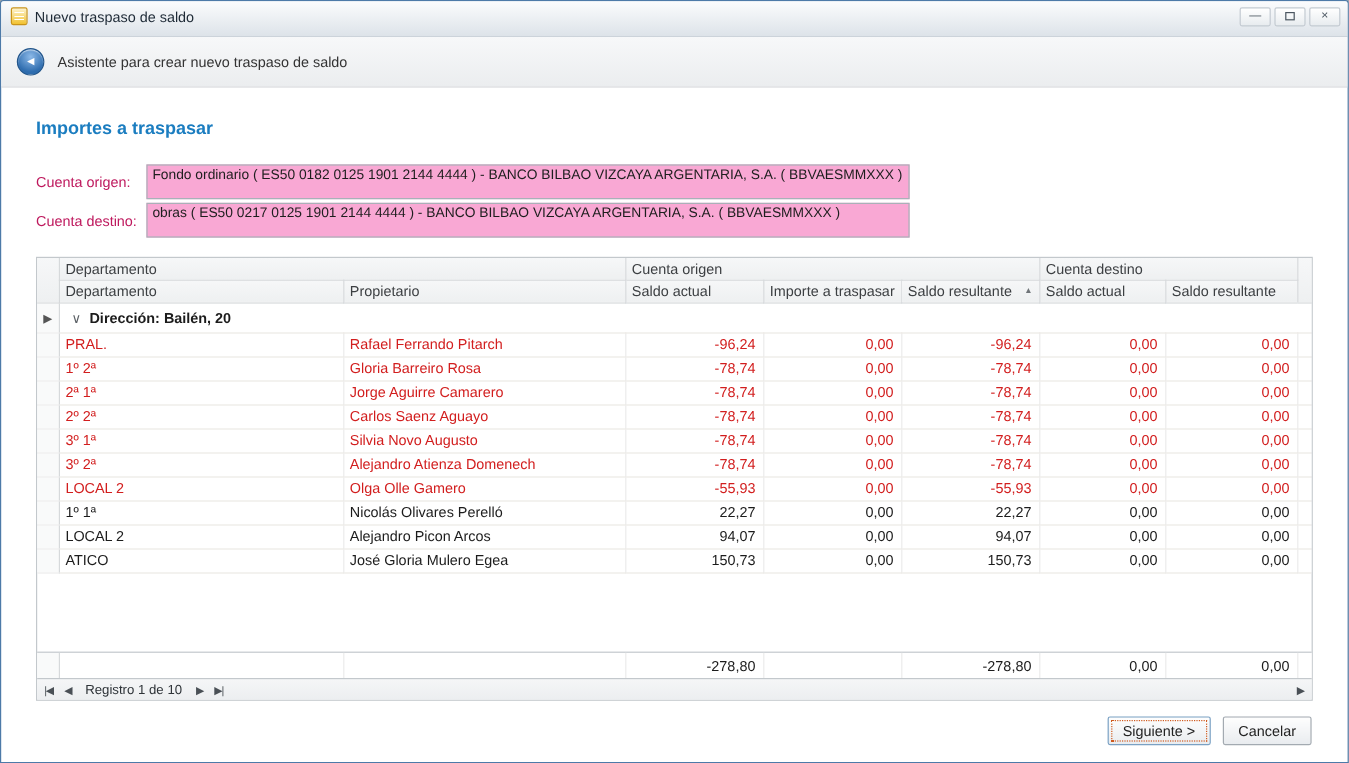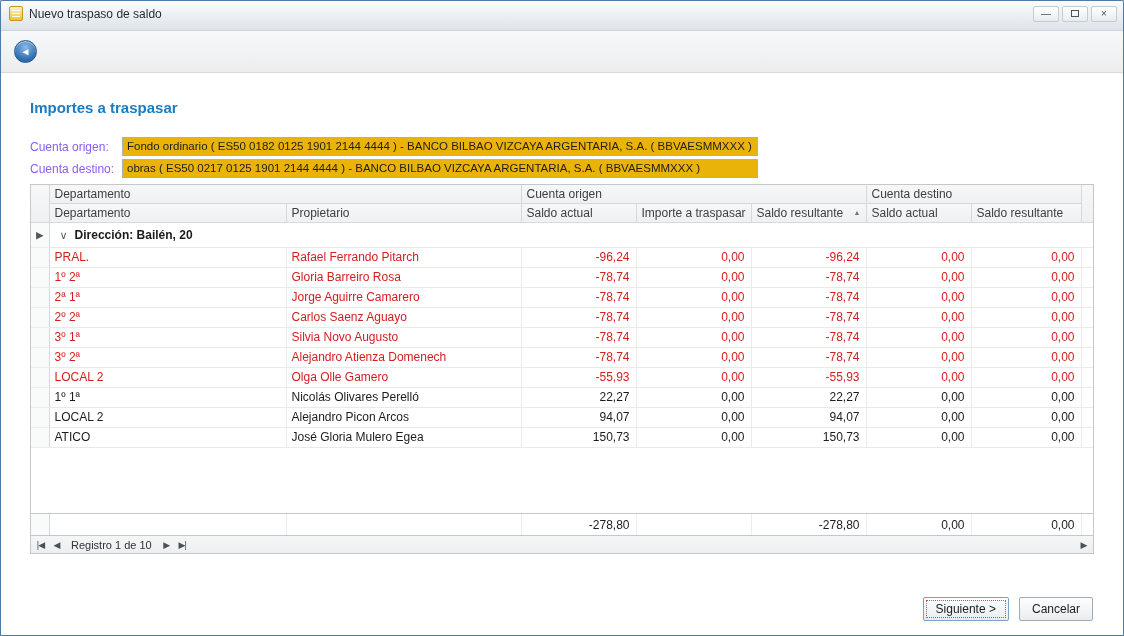--- a/index.html
+++ b/index.html
@@ -54,31 +54,31 @@
     color:#fff; display:flex; align-items:center; justify-content:center;
     font-size:10px; box-shadow:inset 0 1px 1px rgba(255,255,255,.6);
   }
   .wizard-title { color:#333; }
 
   
   .content { flex:1 1 auto; padding:0 29px; overflow:hidden; }
   .section-title { color:var(--accent); font-size:15px; font-weight:600; margin:26px 0 21px; }
 
   .field-row { display:flex; align-items:center; margin-bottom:3px; }
-  .field-row label { width:92px; flex:0 0 92px; font-size:12px; color:#8b5cf6; }
+  .field-row label { width:92px; flex:0 0 92px; font-size:12px; color:#be185d; }
   .field-box {
-    width:636px; height:19px; line-height:17px;
-    border:1px solid #a9b1b8; background:#eab308;
+    width:636px; height:29px; line-height:17px;
+    border:1px solid #a9b1b8; background:#f9a8d4;
     padding:0 4px; font-size:11.5px; color:#1e1e1e;
     white-space:nowrap; overflow:hidden;
   }
 
   
   .grid {
-    margin-top:6px; height:370px;
+    margin-top:16px; height:370px;
     border:1px solid #c3c8cc; background:#fff;
     display:flex; flex-direction:column;
   }
   .grid-scroll { flex:1 1 auto; overflow:hidden; }
   table { border-collapse:collapse; table-layout:fixed; width:100%; }
   col.c-ind{width:18px} col.c-dep{width:237px} col.c-prop{width:235px}
   col.c-sa{width:115px} col.c-imp{width:115px} col.c-sr{width:115px}
   col.c-dsa{width:105px} col.c-dsr{width:110px} col.c-fill{width:auto}
 
   th {
@@ -160,20 +160,21 @@
       <span class="winbtn">
           <span>×</span>
         </span>
     </span>
   </div>
 
   <div class="wizard-header">
     <span class="back-btn">
         <span>◄</span>
       </span>
+    <span class="wizard-title">Asistente para crear nuevo traspaso de saldo</span>
   </div>
 
   <div class="content">
     <div class="section-title">Importes a traspasar</div>
 
     <div class="field-row">
       <label>Cuenta origen:</label>
       <div class="field-box">Fondo ordinario ( ES50 0182 0125 1901 2144 4444 ) - BANCO BILBAO VIZCAYA ARGENTARIA, S.A. ( BBVAESMMXXX )</div>
     </div>
     <div class="field-row">

